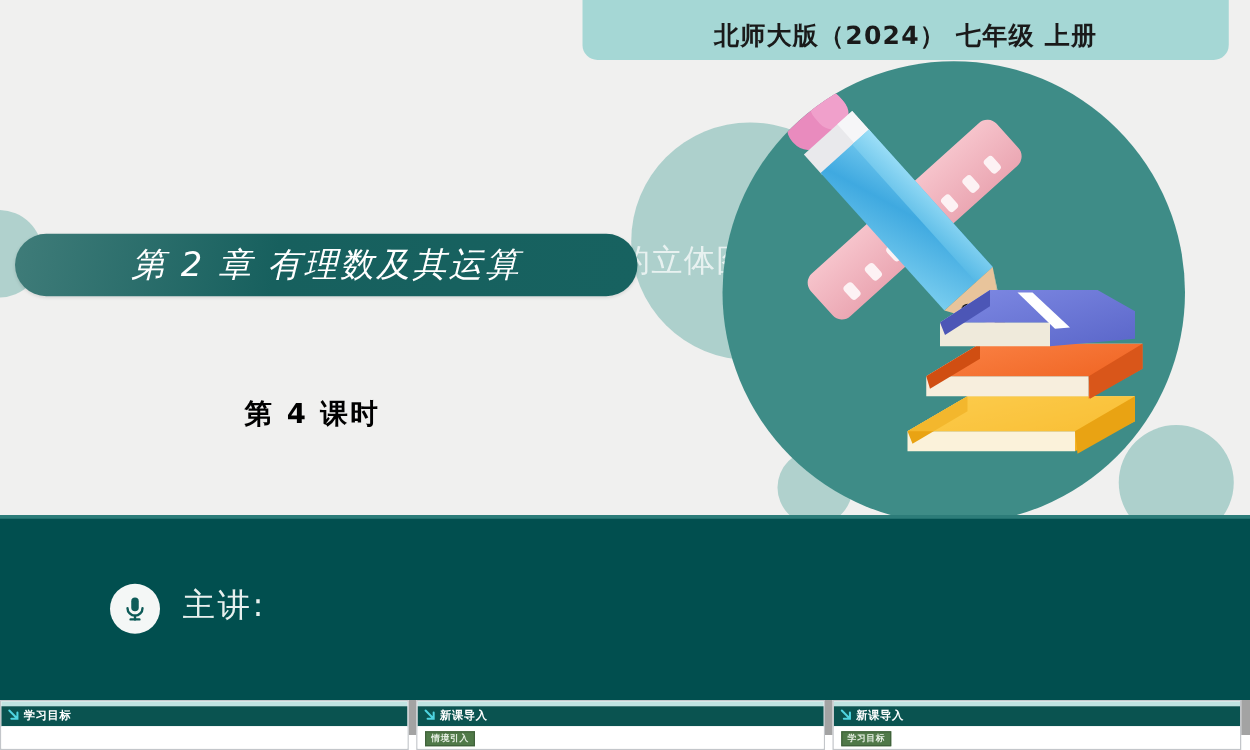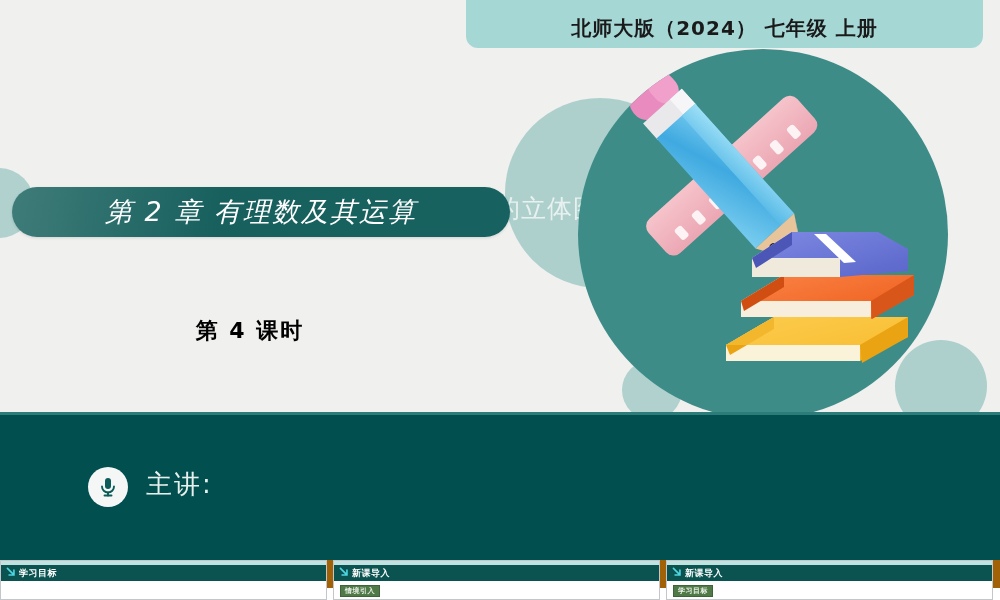--- a/index.html
+++ b/index.html
@@ -123,21 +123,21 @@
   }
   .presenter-label {
     font-size: 26px; color: #e8f0ee; letter-spacing: 2px;
     font-family: "DejaVu Sans", sans-serif;
   }
 
   
   .thumb-strip {
     position: absolute; left: 0; top: 560px;
     width: 1000px; height: 28px;
-    background: #a16207;
+    background: #a3a3a3;
     display: flex; gap: 6px;
   }
   .thumb {
     position: relative;
     width: 327px; height: 40px;
     background: #ffffff;
     border: 1px solid #c3c6ca;
     overflow: hidden;
     flex: 0 0 auto;
   }

